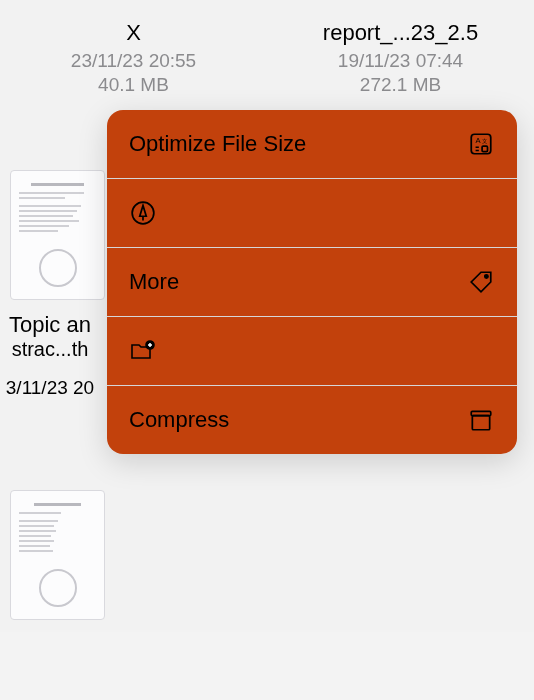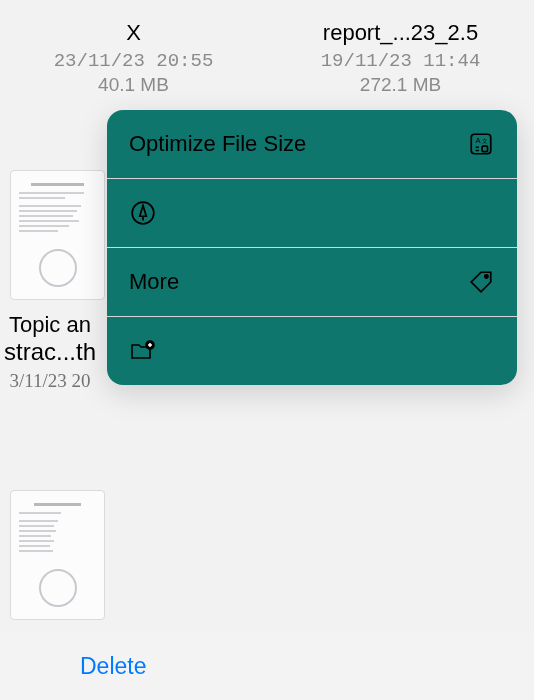--- a/index.html
+++ b/index.html
@@ -31,21 +31,20 @@
       color: #000;
       margin-top: 20px;
       text-align: center;
       white-space: nowrap;
     }
     .file-date {
       font-size: 19px;
       color: #8b8b8e;
       margin-top: 4px;
       text-align: center;
-      font-family: Liberation Mono, monospace;
     }
     .file-size {
       font-size: 19px;
       color: #8b8b8e;
       margin-top: 2px;
       text-align: center;
     }
     .thumb-row {
       position: absolute;
       top: 170px;
@@ -108,42 +107,41 @@
       left: 0;
       width: 100px;
       text-align: center;
     }
     .file2-name {
       font-size: 22px;
       color: #000;
       white-space: nowrap;
     }
     .file2-sub {
-      font-size: 24px;
+      font-size: 20px;
       color: #000;
       white-space: nowrap;
     }
     .file2-date {
       font-size: 19px;
-      color: #737373;
-      margin-top: 4px;
-      white-space: nowrap;
-      font-family: Liberation Serif, serif;
+      color: #000000;
+      margin-top: 16px;
+      white-space: nowrap;
     }
     .file2-size {
       font-size: 19px;
       color: #8b8b8e;
       margin-top: 2px;
     }
     .context-menu {
       position: absolute;
       top: 110px;
       left: 107px;
       width: 410px;
-      background: #0f766e;
+      background: #c2410c;
       border-radius: 16px;
       box-shadow: 0 8px 30px rgba(0,0,0,0.15);
       overflow: hidden;
     }
     .menu-item {
       display: flex;
       align-items: center;
       justify-content: space-between;
       padding: 20px 22px;
       font-size: 22px;
@@ -190,21 +188,21 @@
 <body>
 
 <div class="file-grid">
   <div class="file-column">
     <div class="file-name">X</div>
     <div class="file-date">23/11/23 20:55</div>
     <div class="file-size">40.1 MB</div>
   </div>
   <div class="file-column">
     <div class="file-name">report_...23_2.5</div>
-    <div class="file-date">19/11/23 11:44</div>
+    <div class="file-date">19/11/23 07:44</div>
     <div class="file-size">272.1 MB</div>
   </div>
 </div>
 
 <div class="thumb-row">
   <div class="thumb">
     <div class="thumb-title"></div>
     <div class="thumb-line" style="width:85%"></div>
     <div class="thumb-line" style="width:60%;margin-bottom:6px"></div>
     <div class="thumb-line" style="width:80%"></div>
@@ -273,17 +271,25 @@
   <div class="menu-item">
     <span class="menu-icon">
       <svg viewBox="0 0 26 24" fill="none" stroke="#000" stroke-width="1.6">
         <path d="M2 6 L2 19 L20 19 L20 8 L11 8 L9 6 Z"></path>
         <circle cx="20" cy="6" r="4" fill="#000"></circle>
         <line x1="20" y1="4" x2="20" y2="8" stroke="#fff" stroke-width="1.5"></line>
         <line x1="18" y1="6" x2="22" y2="6" stroke="#fff" stroke-width="1.5"></line>
       </svg>
     </span>
   </div>
+  <div class="menu-item">
+    <span>Compress</span>
+    <span class="menu-icon">
+      <svg viewBox="0 0 24 24" fill="none" stroke="#000" stroke-width="1.6">
+        <rect x="4" y="8" width="16" height="13" rx="1"></rect>
+        <rect x="3" y="4" width="18" height="4" rx="1"></rect>
+      </svg>
+    </span>
+  </div>
 </div>
 
 <div class="bottom-bar">
-  <div class="bottom-btn">Delete</div>
 </div>
 
 </body></html>

